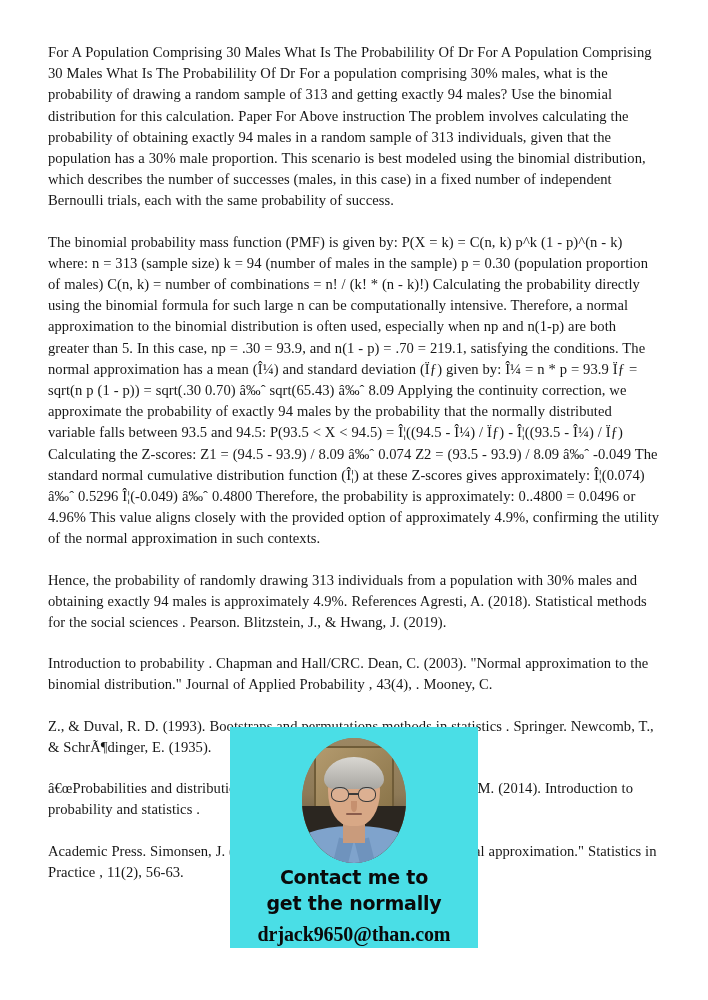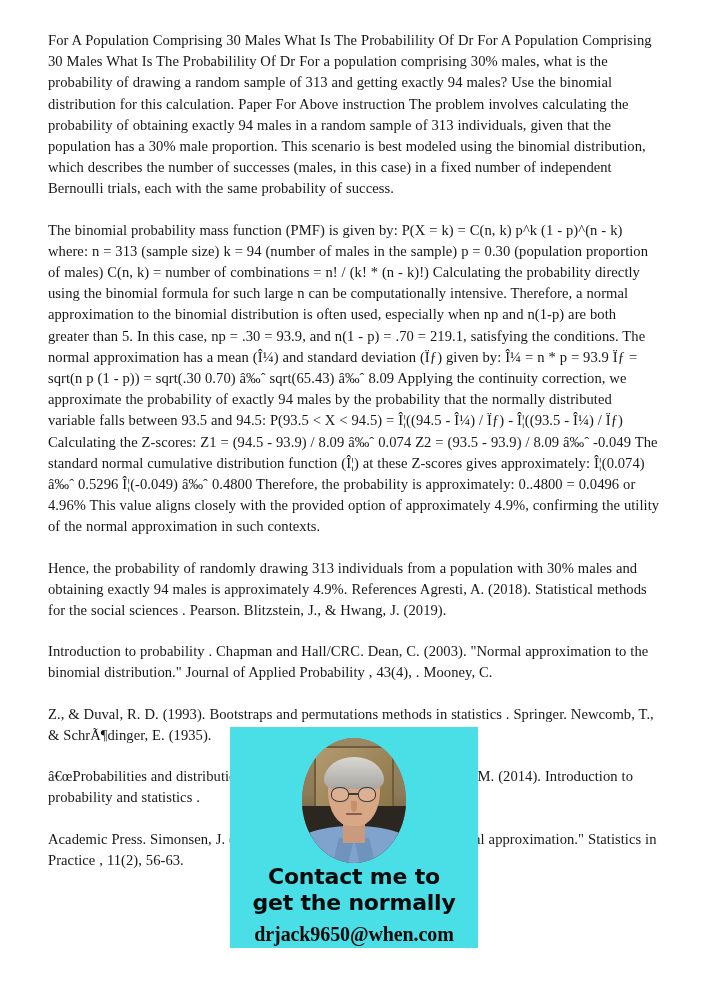--- a/index.html
+++ b/index.html
@@ -23,21 +23,21 @@
     width: 708px;
     height: 1000px;
     padding: 30px 48px 0 48px;
     box-sizing: border-box;
   }
 
   .para {
     font-size: 14.6px;
     line-height: 21.2px;
     text-align: left;
-    margin: 0 0 20px 0;
+    margin: 12px 0 20px 0;
     color: #171717;
     letter-spacing: 0.05px;
     word-spacing: 0.2px;
   }
   .para:last-child { margin-bottom: 0; }
 
   
   #contact-card {
     position: absolute;
     left: 230px;
@@ -128,21 +128,21 @@
     position: absolute; left: 47%; top: 50%; width: 6%; height: 9%;
     background: #c6906f;
     border-radius: 0 0 50% 50%;
   }
 
   .contact-lines {
     margin-top: 1px;
     text-align: center;
     font-family: "DejaVu Sans", "Liberation Sans", sans-serif;
     font-weight: bold;
-    font-size: 22px;
+    font-size: 19px;
     line-height: 26px;
     color: #0a0a0a;
     letter-spacing: -0.2px;
   }
   .contact-line { display: block; }
 
   .contact-email {
     margin-top: 7px;
     text-align: center;
     font-family: "Liberation Serif", "DejaVu Serif", serif;
@@ -182,14 +182,14 @@
     <div class="ph-bridge"></div>
     <div class="ph-nose"></div>
     <div class="ph-mouth"></div>
   </div>
 
   <div class="contact-lines">
     <span class="contact-line">Contact me to</span>
     <span class="contact-line">get the normally</span>
   </div>
 
-  <div class="contact-email">drjack9650@when.com</div>
+  <div class="contact-email">drjack9650@than.com</div>
 </div>
 
 </body></html>

